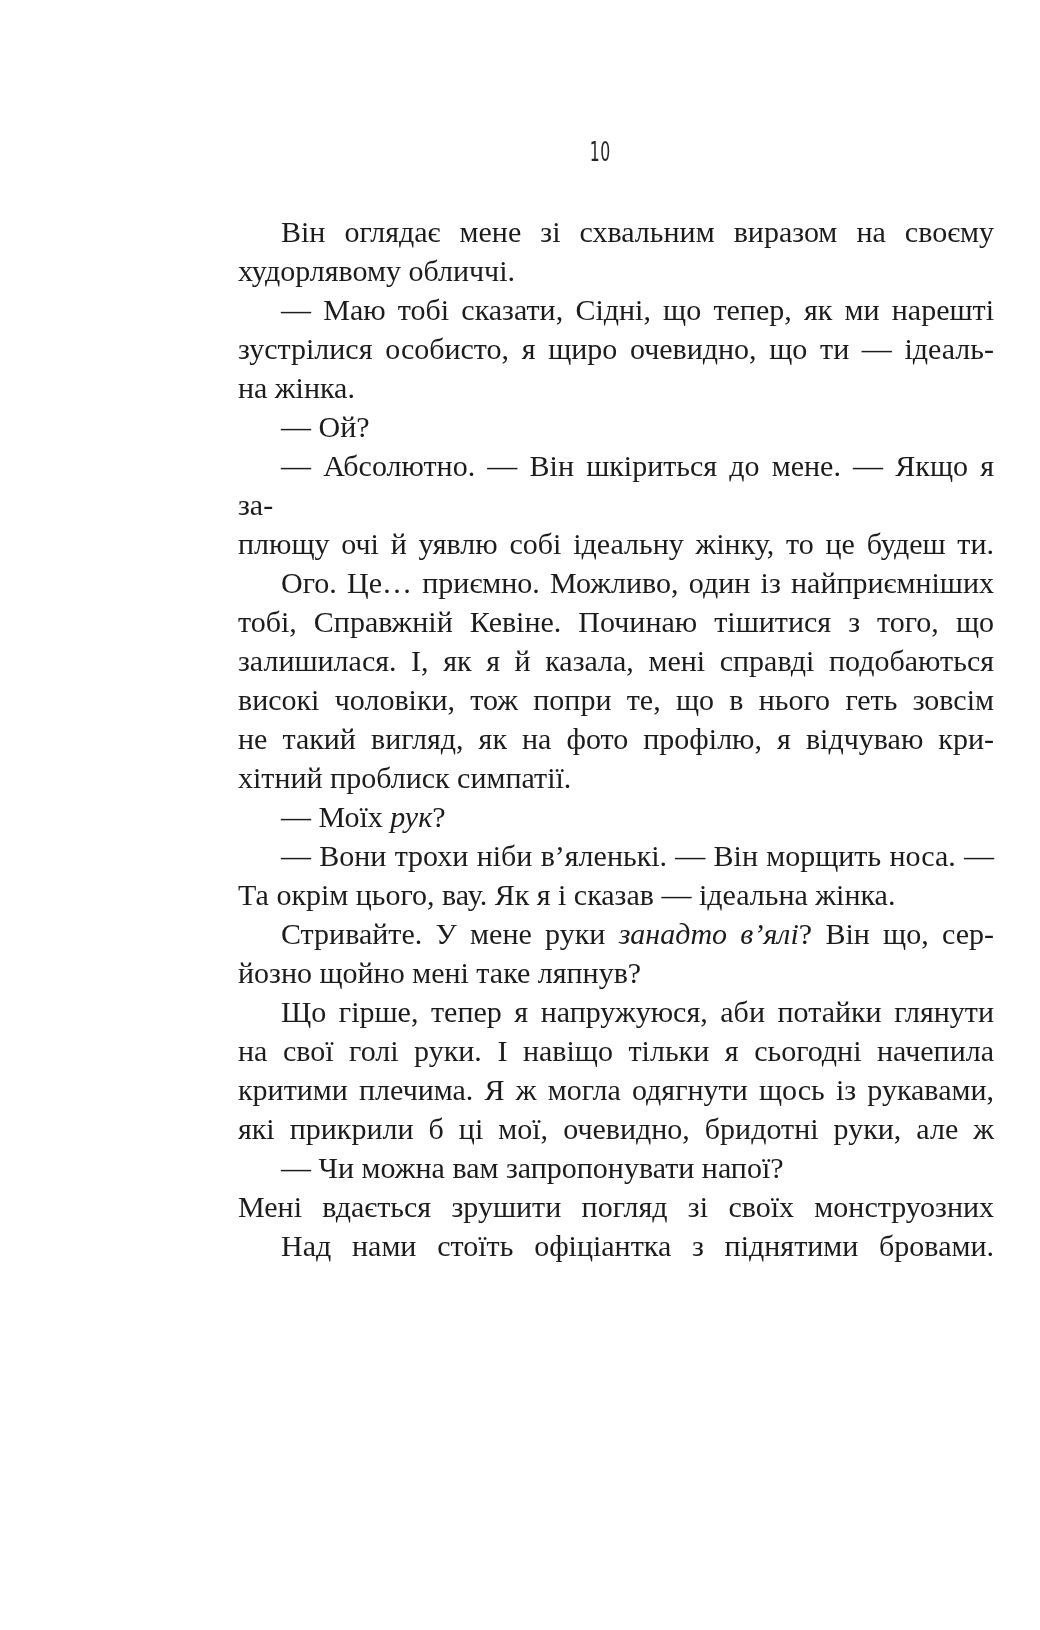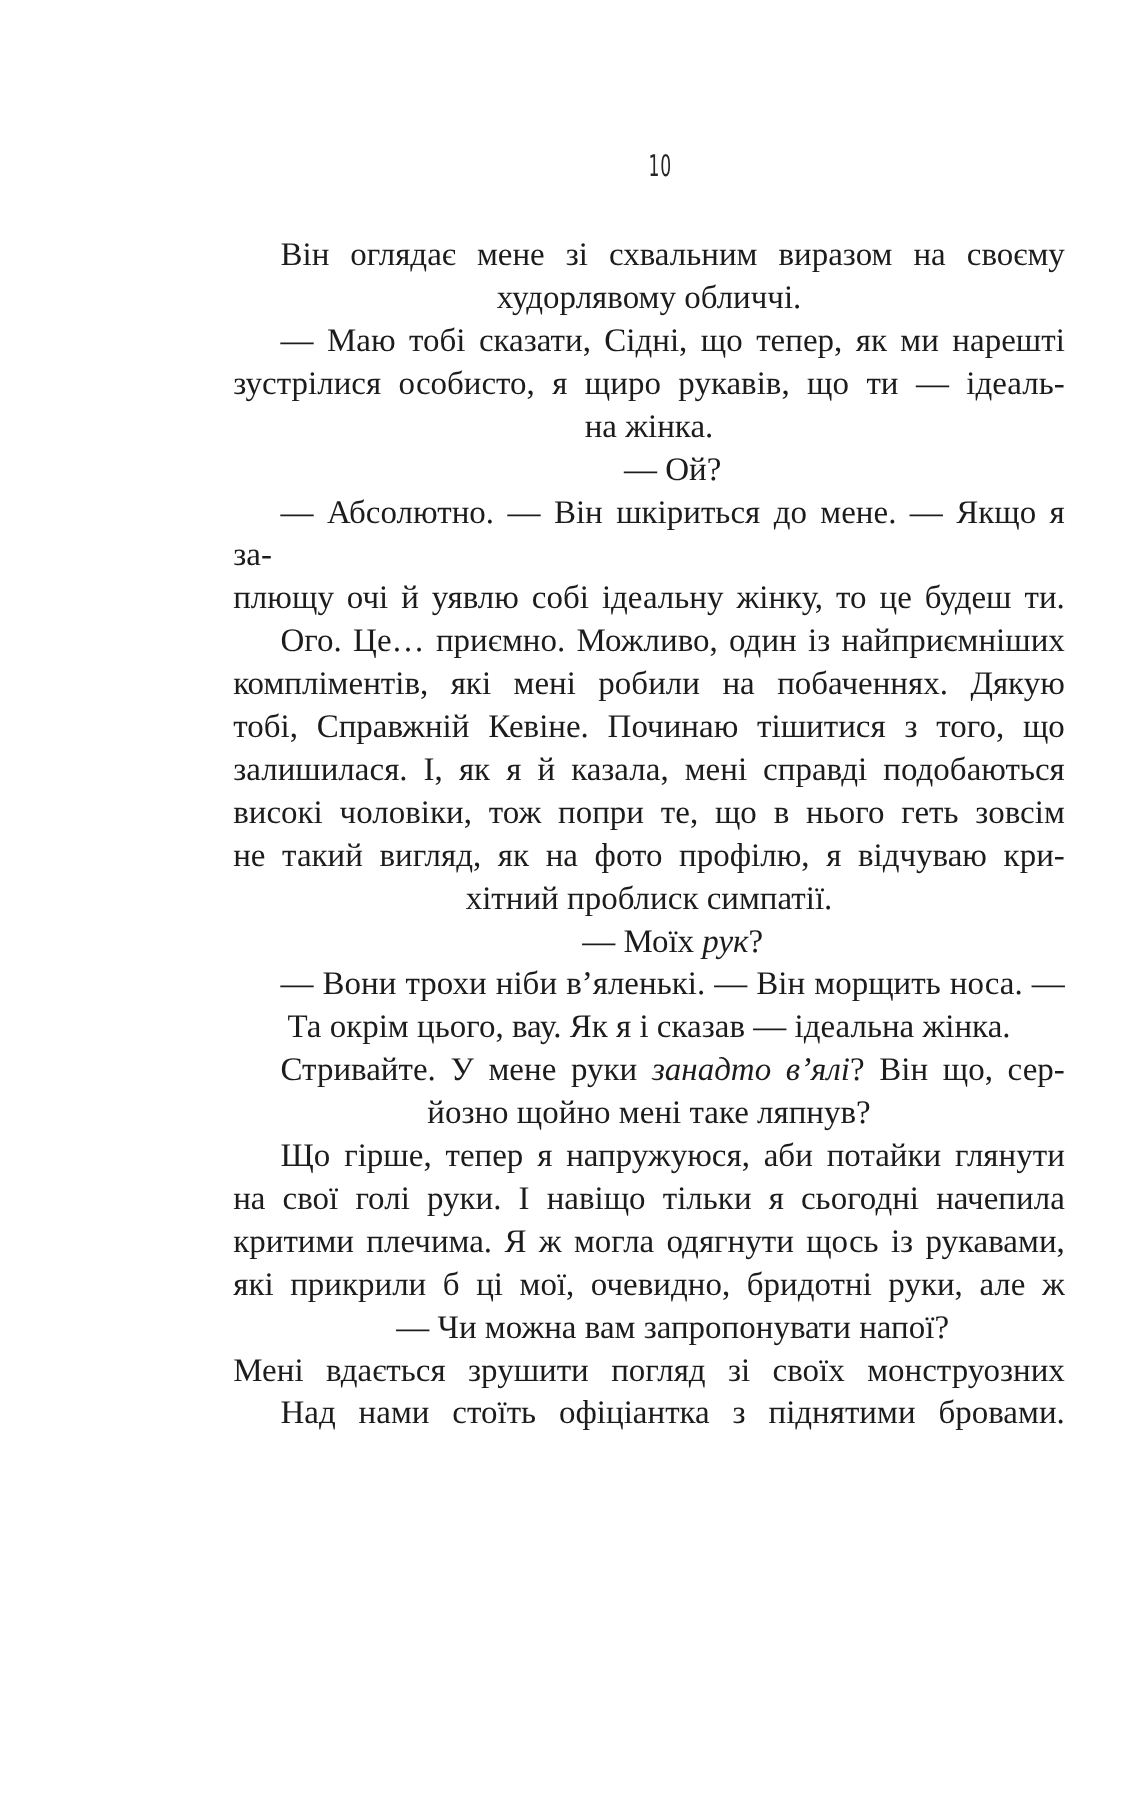--- a/index.html
+++ b/index.html
@@ -29,29 +29,29 @@
     color: #262626;
   }
   .page-number .pn-digits {
     display: inline-block;
     transform: scaleX(0.58);
     transform-origin: center;
     letter-spacing: 1px;
   }
   .text-column {
     position: absolute;
-    left: 164px;
+    left: 190px;
     top: 212px;
     width: 756px;
     font-size: 30px;
     line-height: 39px;
     text-rendering: optimizeLegibility;
   }
   .line {
-    text-align: center;
+    text-align: left;
   }
   .line.j {
     text-align: justify;
     text-align-last: justify;
   }
   .line.indent {
     text-indent: 43px;
   }
   .line i {
     font-style: italic;
@@ -61,27 +61,26 @@
 <body>
 
 <div class="page">
   <div class="page-number">
     <span class="pn-digits">10</span>
   </div>
   <div class="text-column">
       <div class="line j indent"><span>Він оглядає мене зі схвальним виразом на своєму</span></div>
       <div class="line"><span>худорлявому обличчі.</span></div>
       <div class="line j indent"><span>— Маю тобі сказати, Сідні, що тепер, як ми нарешті</span></div>
-      <div class="line j"><span>зустрілися особисто, я щиро рукавів, що ти — ідеаль-</span></div>
+      <div class="line j"><span>зустрілися особисто, я щиро очевидно, що ти — ідеаль-</span></div>
       <div class="line"><span>на жінка.</span></div>
       <div class="line indent"><span>— Ой?</span></div>
       <div class="line j indent"><span>— Абсолютно. — Він шкіриться до мене. — Якщо я за-</span></div>
       <div class="line j"><span>плющу очі й уявлю собі ідеальну жінку, то це будеш ти.</span></div>
       <div class="line j indent"><span>Ого. Це… приємно. Можливо, один із найприємніших</span></div>
-      <div class="line j"><span>компліментів, які мені робили на побаченнях. Дякую</span></div>
       <div class="line j"><span>тобі, Справжній Кевіне. Починаю тішитися з того, що</span></div>
       <div class="line j"><span>залишилася. І, як я й казала, мені справді подобаються</span></div>
       <div class="line j"><span>високі чоловіки, тож попри те, що в нього геть зовсім</span></div>
       <div class="line j"><span>не такий вигляд, як на фото профілю, я відчуваю кри-</span></div>
       <div class="line"><span>хітний проблиск симпатії.</span></div>
       <div class="line indent"><span>— Моїх </span><i>рук</i><span>?</span></div>
       <div class="line j indent"><span>— Вони трохи ніби в’яленькі. — Він морщить носа. —</span></div>
       <div class="line"><span>Та окрім цього, вау. Як я і сказав — ідеальна жінка.</span></div>
       <div class="line j indent"><span>Стривайте. У мене руки </span><i>занадто в’ялі</i><span>? Він що, сер-</span></div>
       <div class="line"><span>йозно щойно мені таке ляпнув?</span></div>

